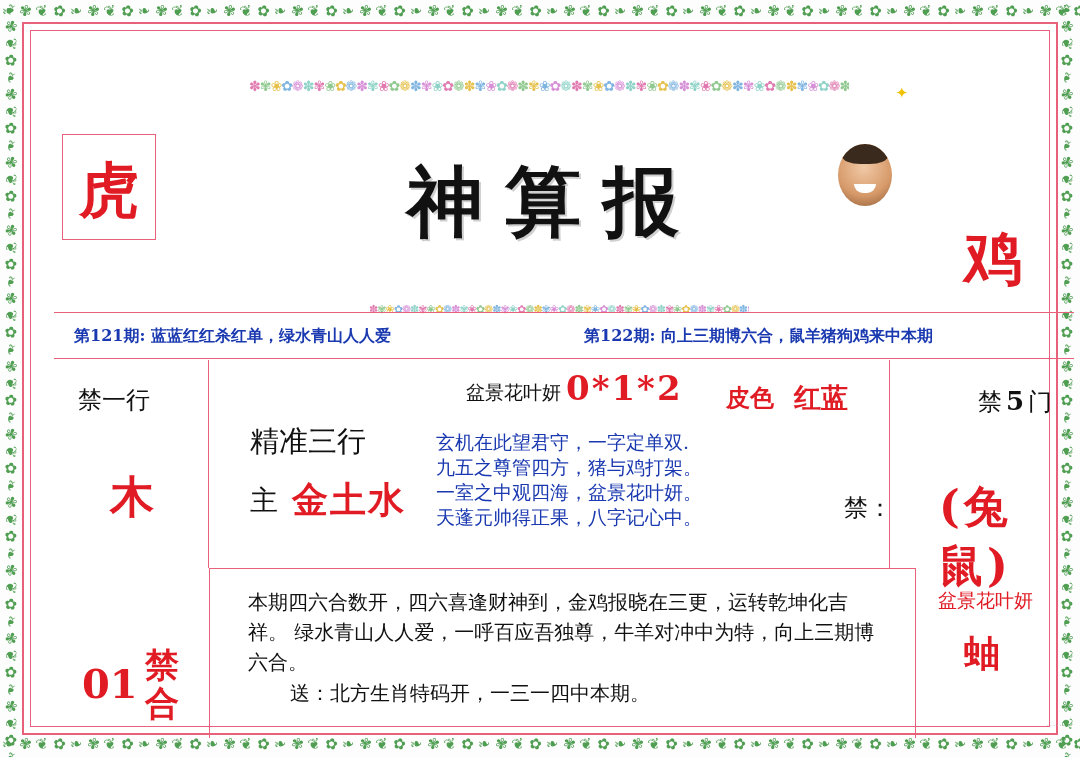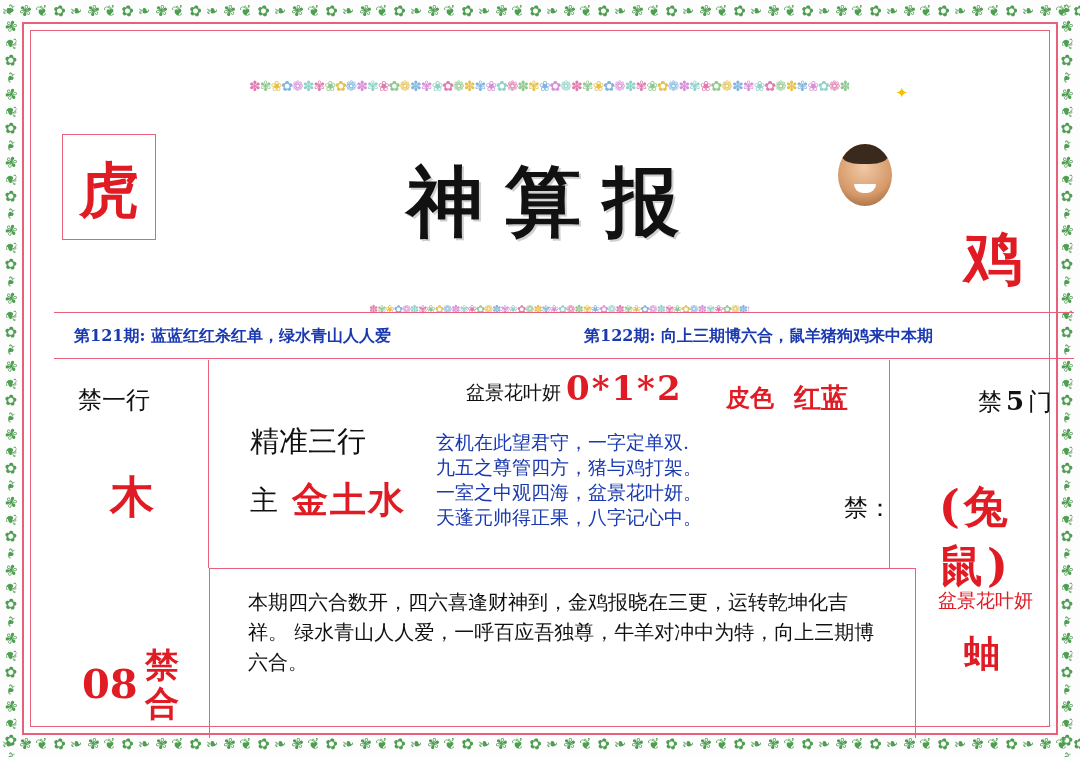--- a/index.html
+++ b/index.html
@@ -739,26 +739,27 @@
 
       <div class="mid-col-right">
         <div class="ban-men">
           <span>禁</span><span class="n">5</span><span>门</span>
         </div>
       </div>
     </div>
 
     <div class="bottom-zone">
       <div class="bottom-left-col">
-        <div class="num08">08</div>
+        <div class="num08">01</div>
         <div class="banhe">禁合</div>
       </div>
 
       <div class="bottom-main">
         <div class="bottom-text">本期四六合数开，四六喜逢财神到，金鸡报晓在三更，运转乾坤化吉祥。 绿水青山人人爱，一呼百应吾独尊，牛羊对冲中为特，向上三期博六合。</div>
+        <div class="bottom-send">送：北方生肖特码开，一三一四中本期。</div>
       </div>
 
       <div class="bottom-right-col">
         <div class="yizi-label">盆景花叶妍</div>
         <div class="yizi-value">蚰</div>
         <div class="tiny-mark">······</div>
       </div>
     </div>
 
   </div>

